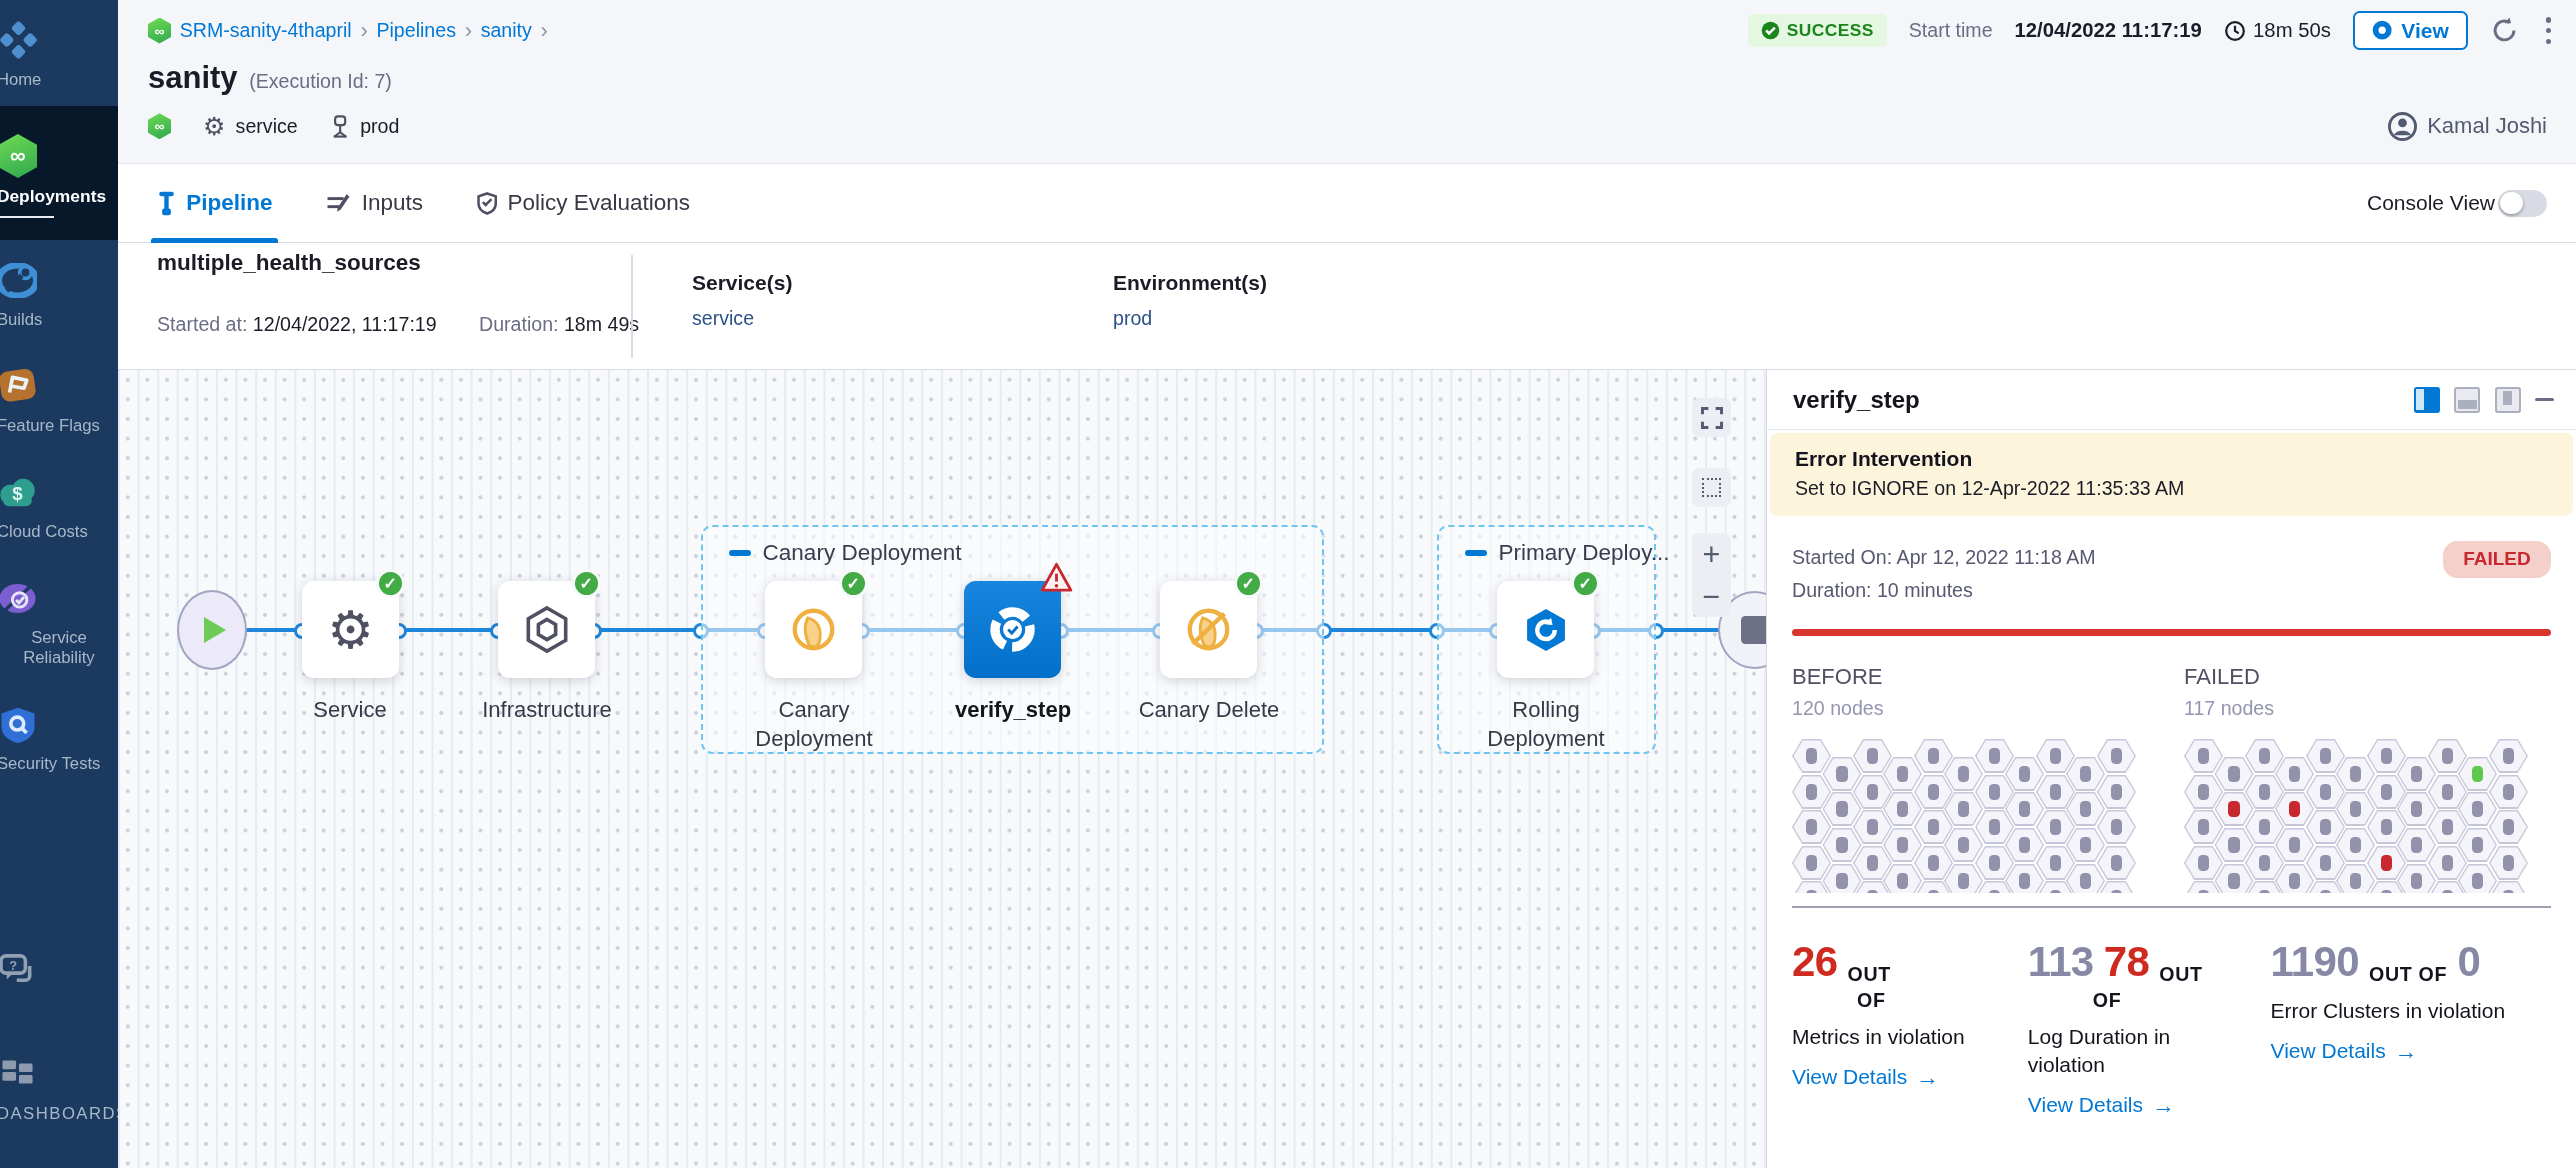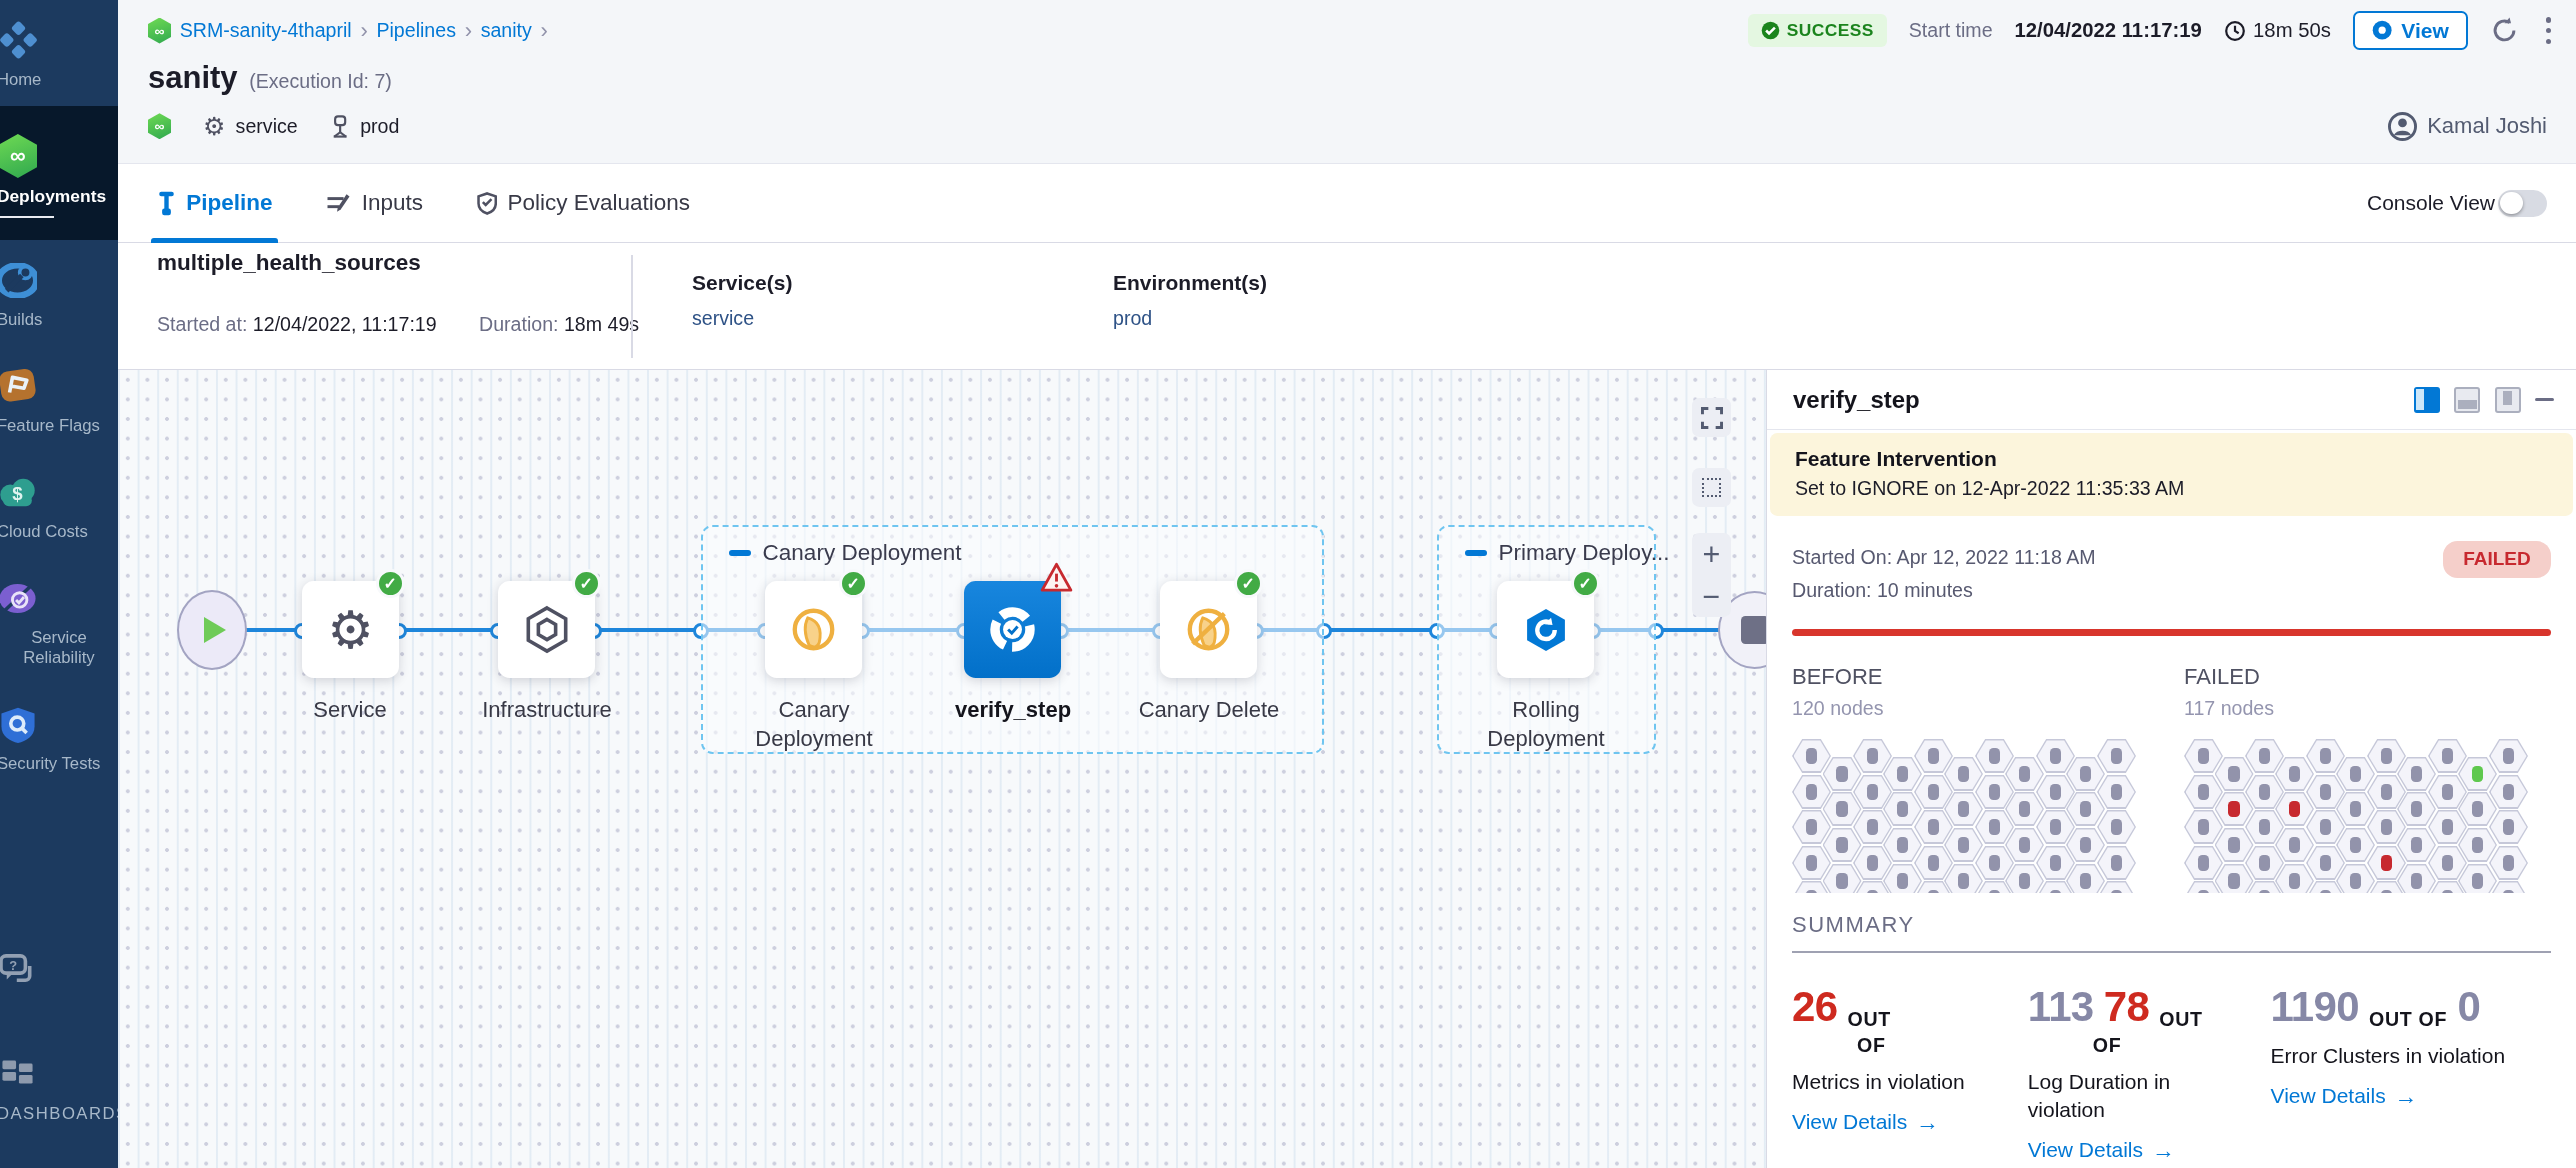--- a/index.html
+++ b/index.html
@@ -540,21 +540,21 @@
                 <i></i>
               </span>
             <span class="lay-ic lay-3">
                 <i></i>
               </span>
             <span class="minimize"></span>
           </span>
         </div>
 
         <div class="banner">
-          <div class="b-t">Feature Intervention</div>
+          <div class="b-t">Error Intervention</div>
           <div class="b-s">Set to IGNORE on 12-Apr-2022 11:35:33 AM</div>
         </div>
 
         <div class="p-body">
           <div class="meta-row">
             <div class="meta-lines">
               <div>Started On: Apr 12, 2022 11:18 AM</div>
               <div>Duration: 10 minutes</div>
             </div>
             <span class="failed-badge">FAILED</span>
@@ -1069,21 +1069,20 @@
                   </div>
                   <div class="hex" style="left: 305px; top: 142px;">
                     <div class="hex-in">
                       <span class="hex-dot gray"></span>
                     </div>
                   </div>
                 </div>
             </div>
           </div>
 
-          <div class="sum-label">SUMMARY</div>
           <hr class="sum-hr">
           <div class="stats" id="summary-stats">
               <div class="stat s1">
                 <div class="numrow">
                   <span class="big red">26</span>
                   <span class="out">OUT</span>
                 </div>
                 <div class="ofline">OF</div>
                 <div class="stat-label">Metrics in violation</div>
                 <div class="vd">

